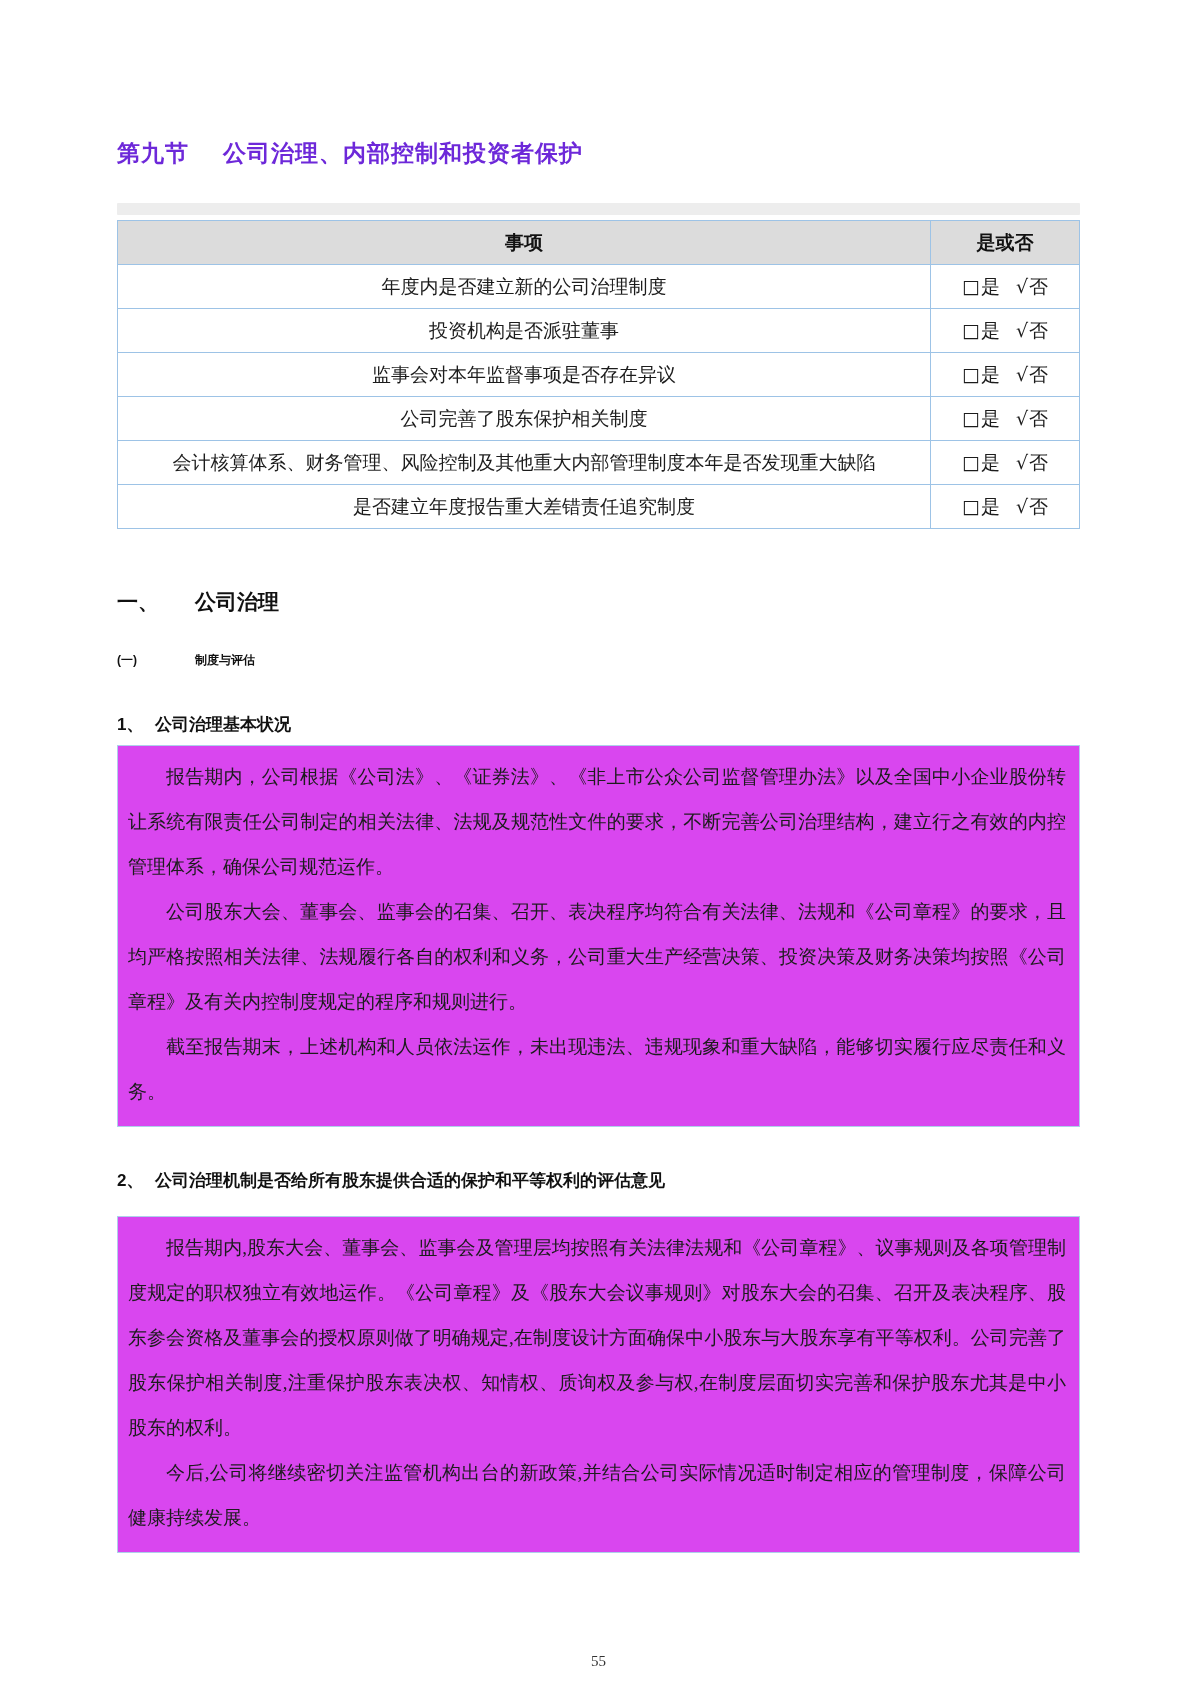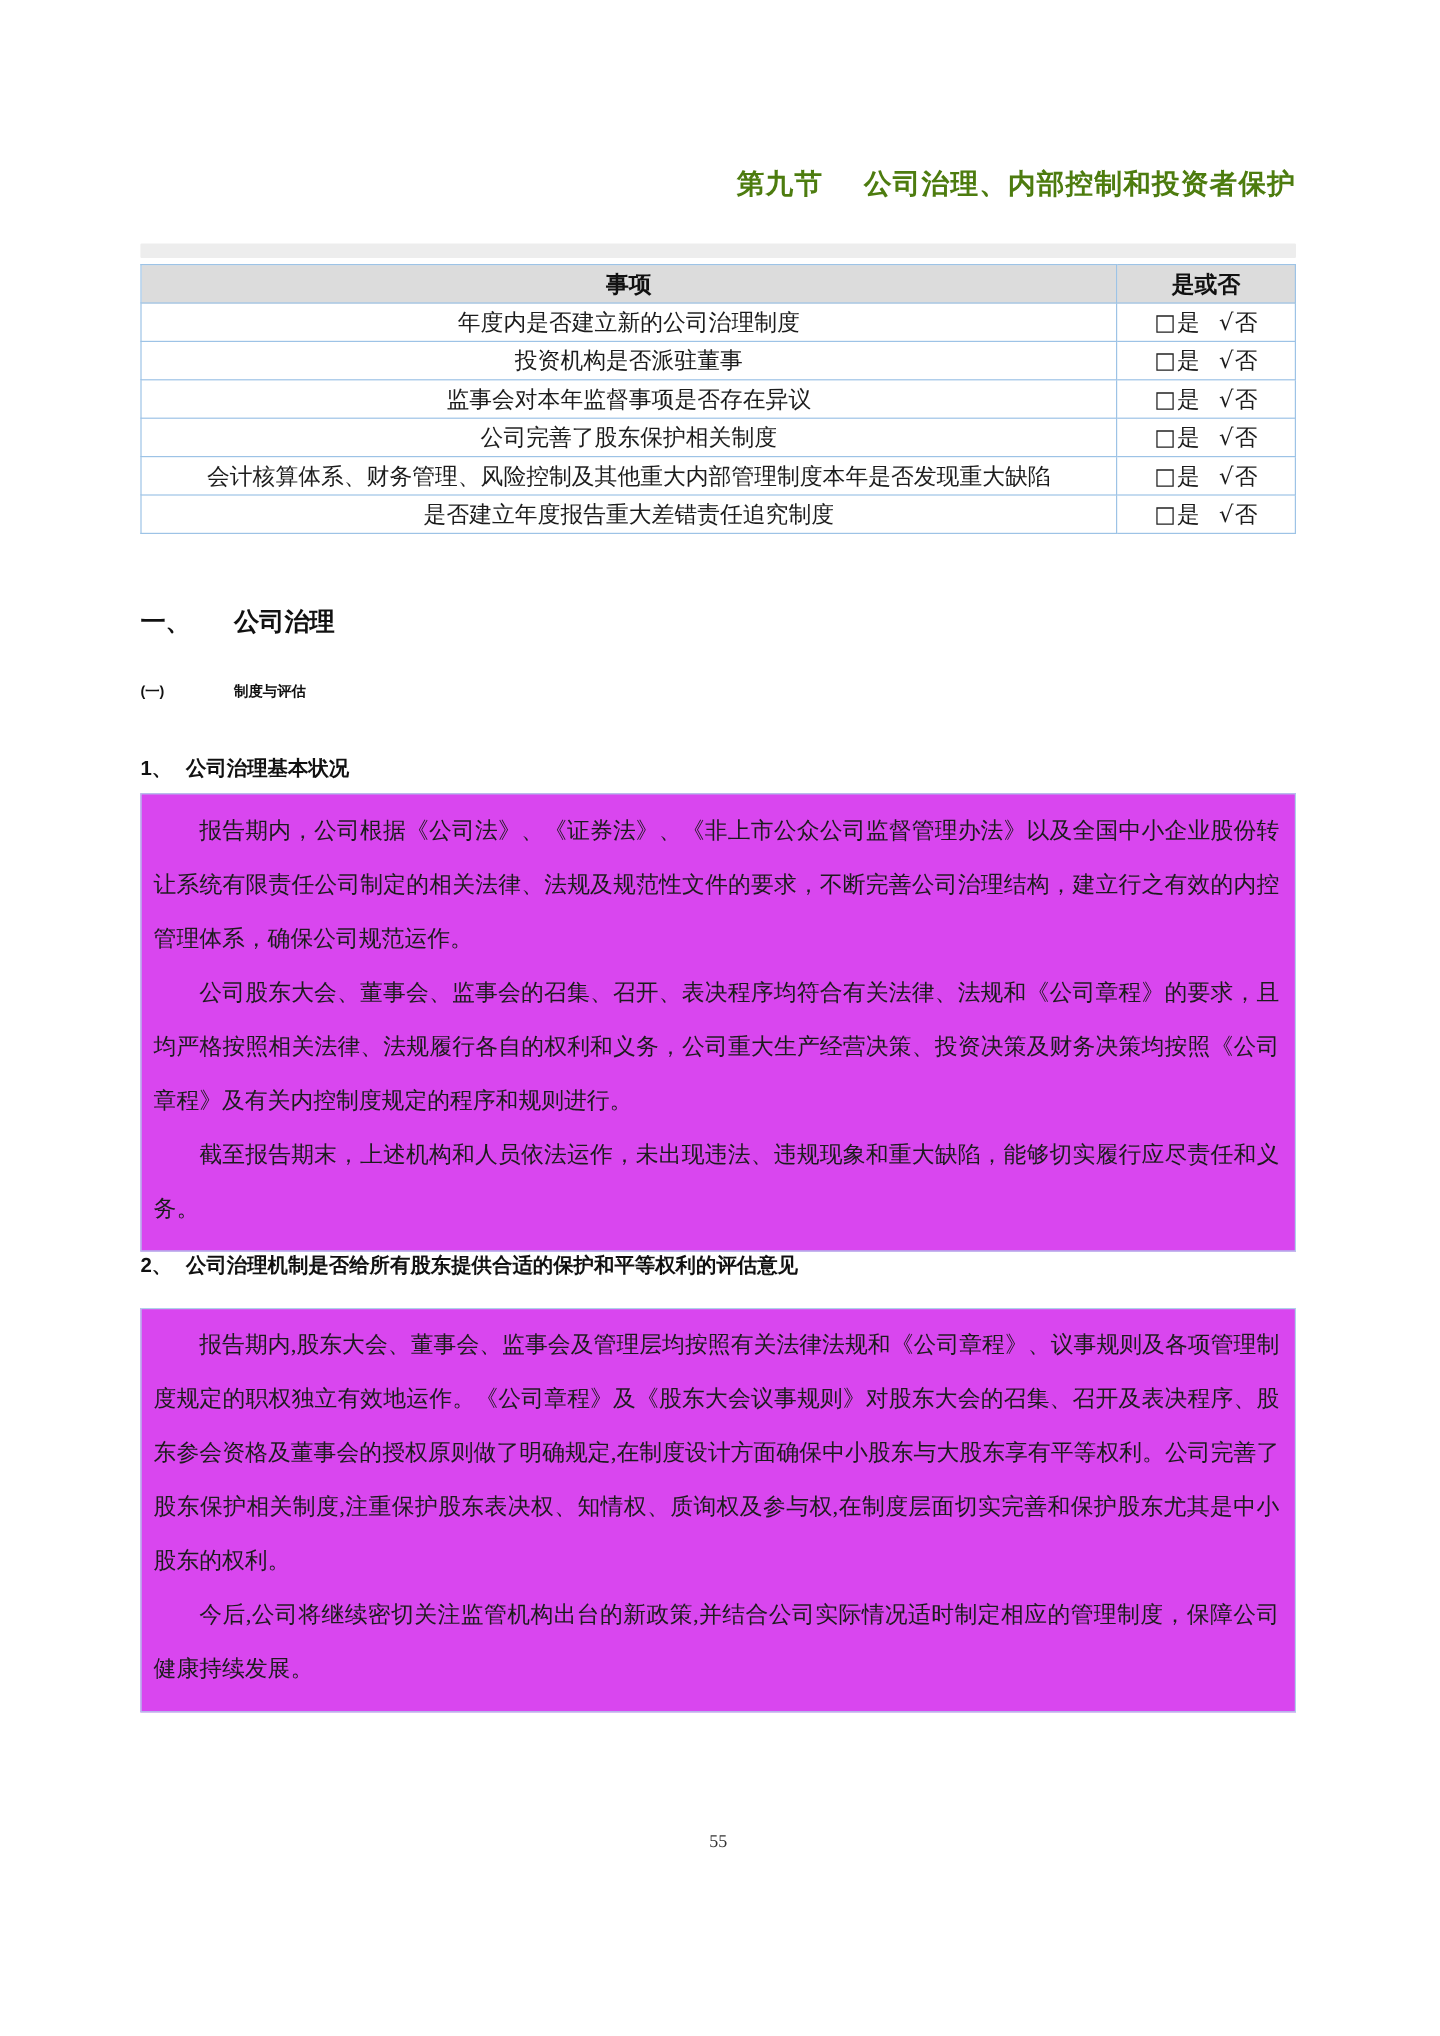--- a/index.html
+++ b/index.html
@@ -8,45 +8,45 @@
     width: 1200px; height: 1697px;
     background: #ffffff;
     font-family: "Liberation Serif", "DejaVu Serif", serif;
     color: #1c1c1c;
     overflow: hidden;
   }
   .content { width: 963px; margin-left: 117px; }
 
   .doc-title {
     margin-top: 138px;
-    text-align: right;
+    text-align: left;
     font-family: "Liberation Sans", "DejaVu Sans", sans-serif;
     font-weight: bold;
     font-size: 23px;
-    color: #4d7c0f;
+    color: #6d28d9;
     letter-spacing: 1px;
   }
   .doc-title .t-sec { margin-right: 34px; }
 
   .table-topstrip {
     margin-top: 34px;
     height: 12px;
     background: #ededed;
     border-radius: 1px;
   }
 
   table.gov-table {
     margin-top: 5px;
     width: 100%;
     border-collapse: collapse;
     font-size: 19px;
   }
   table.gov-table th, table.gov-table td {
     border: 1px solid #9dc3e6;
-    height: 32px;
+    height: 44px;
     padding: 0 8px;
     vertical-align: middle;
   }
   table.gov-table { border: 1px solid #8fb0cc; }
   table.gov-table th {
     background: #dcdcdc;
     font-family: "Liberation Sans", "DejaVu Sans", sans-serif;
     font-weight: bold;
     font-size: 19px;
     text-align: center;
@@ -69,20 +69,21 @@
     font-weight: bold; font-size: 12px; color: #111;
   }
   .h2 .num { display: inline-block; width: 78px; }
   .h3 {
     margin-top: 44px;
     font-family: "Liberation Sans", "DejaVu Sans", sans-serif;
     font-weight: bold; font-size: 17px; color: #111;
   }
   .h3 .num { display: inline-block; width: 38px; }
   .h4 {
+    margin-top: 42px;
     font-family: "Liberation Sans", "DejaVu Sans", sans-serif;
     font-weight: bold; font-size: 17px; color: #111;
   }
   .h4 .num { display: inline-block; width: 38px; }
 
   .text-box {
     margin-top: 9px;
     border: 1px solid #aed0ea;
     background: #d946ef;
     padding: 8px 13px 12px 10px;

